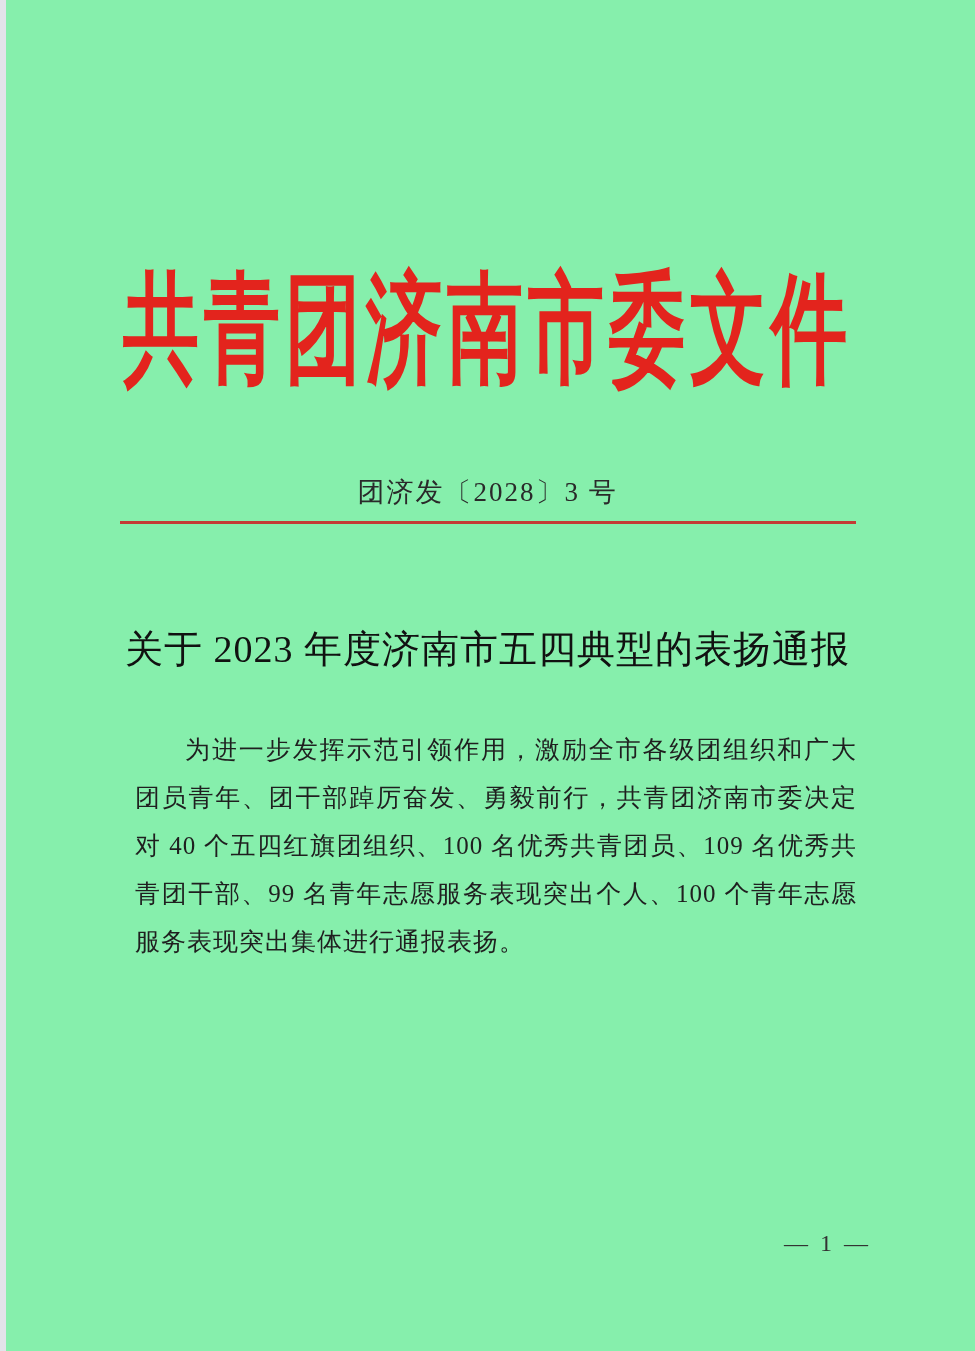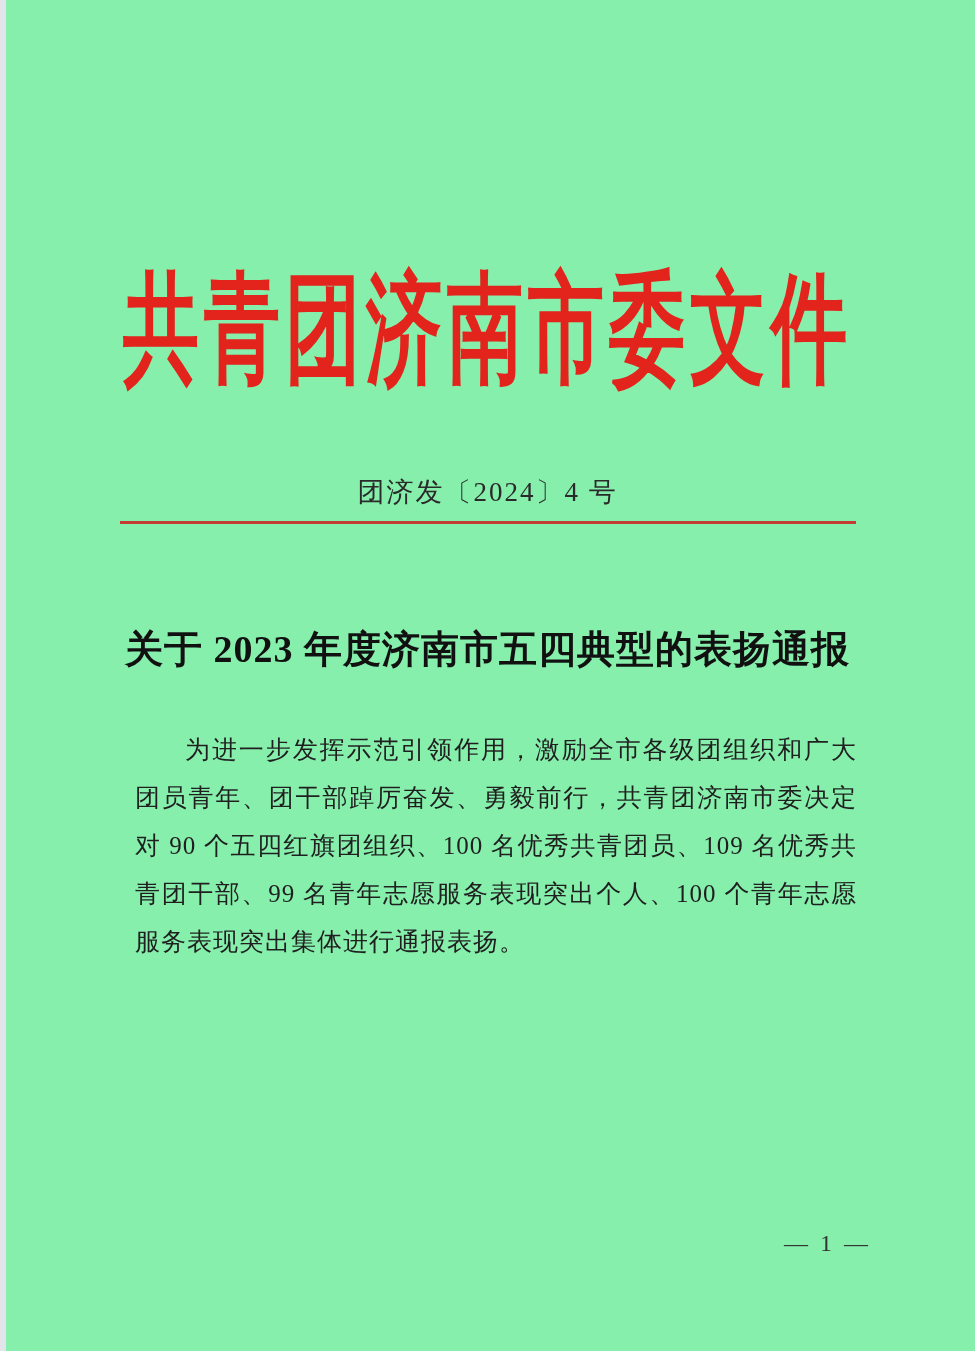--- a/index.html
+++ b/index.html
@@ -61,21 +61,21 @@
     height: 3px;
     background: #c43b34;
   }
   .doc-title {
     position: absolute;
     top: 624px;
     left: 0;
     width: 100%;
     text-align: center;
     font-size: 38px;
-    font-weight: bold;
+    font-weight: normal;
     letter-spacing: 1px;
     color: #111111;
   }
   .body-text {
     position: absolute;
     top: 726px;
     left: 135px;
     width: 722px;
     font-size: 25px;
     line-height: 48px;
@@ -99,25 +99,25 @@
 </style>
 </head>
 <body>
 
 <div class="page">
 
   <div class="scan-edge"></div>
 
   <div class="letterhead" style="color: rgb(227, 36, 29);">共青团济南市委文件</div>
 
-  <div class="doc-number">团济发〔2024〕4 号</div>
+  <div class="doc-number">团济发〔2028〕3 号</div>
 
   <div class="red-divider" style="background: rgb(196, 59, 52);"></div>
 
   <div class="doc-title">关于 2023 年度济南市五四典型的表扬通报</div>
 
   <div class="body-text">
-    <p>为进一步发挥示范引领作用，激励全市各级团组织和广大团员青年、团干部踔厉奋发、勇毅前行，共青团济南市委决定对 90 个五四红旗团组织、100 名优秀共青团员、109 名优秀共青团干部、99 名青年志愿服务表现突出个人、100 个青年志愿服务表现突出集体进行通报表扬。</p>
+    <p>为进一步发挥示范引领作用，激励全市各级团组织和广大团员青年、团干部踔厉奋发、勇毅前行，共青团济南市委决定对 40 个五四红旗团组织、100 名优秀共青团员、109 名优秀共青团干部、99 名青年志愿服务表现突出个人、100 个青年志愿服务表现突出集体进行通报表扬。</p>
   </div>
 
   <div class="page-number">— 1 —</div>
 
 </div>
 
 </body></html>

